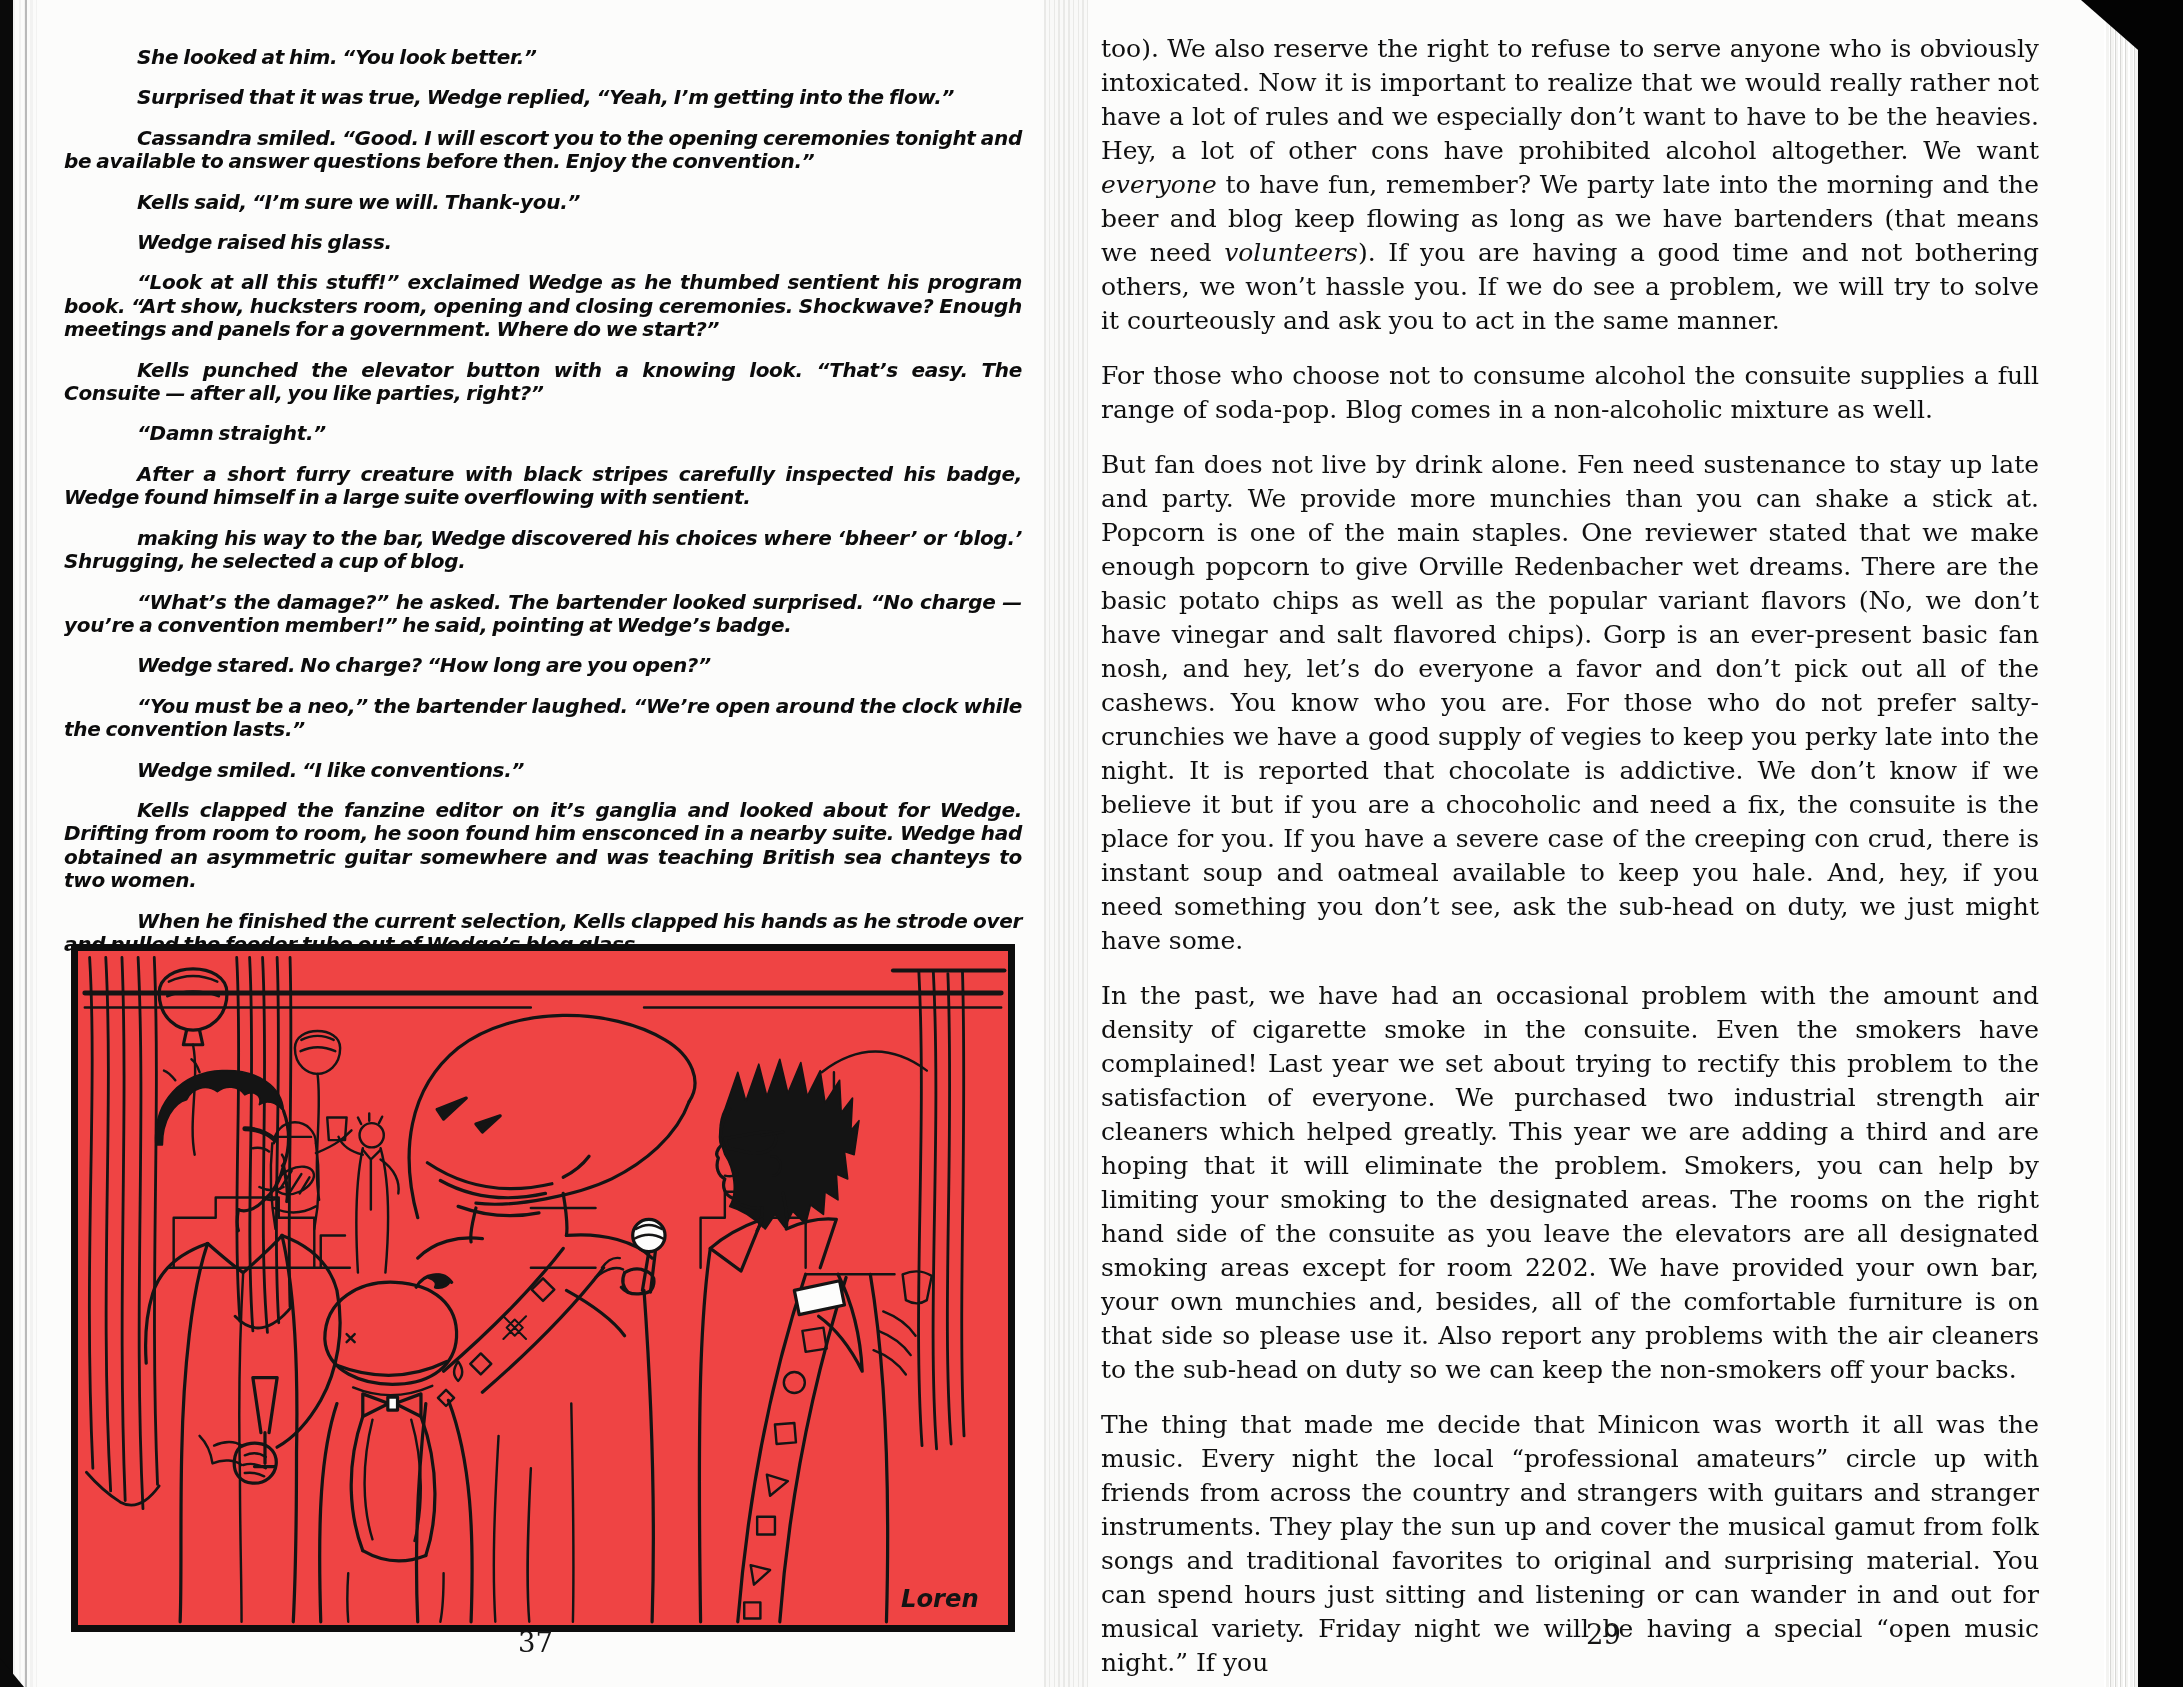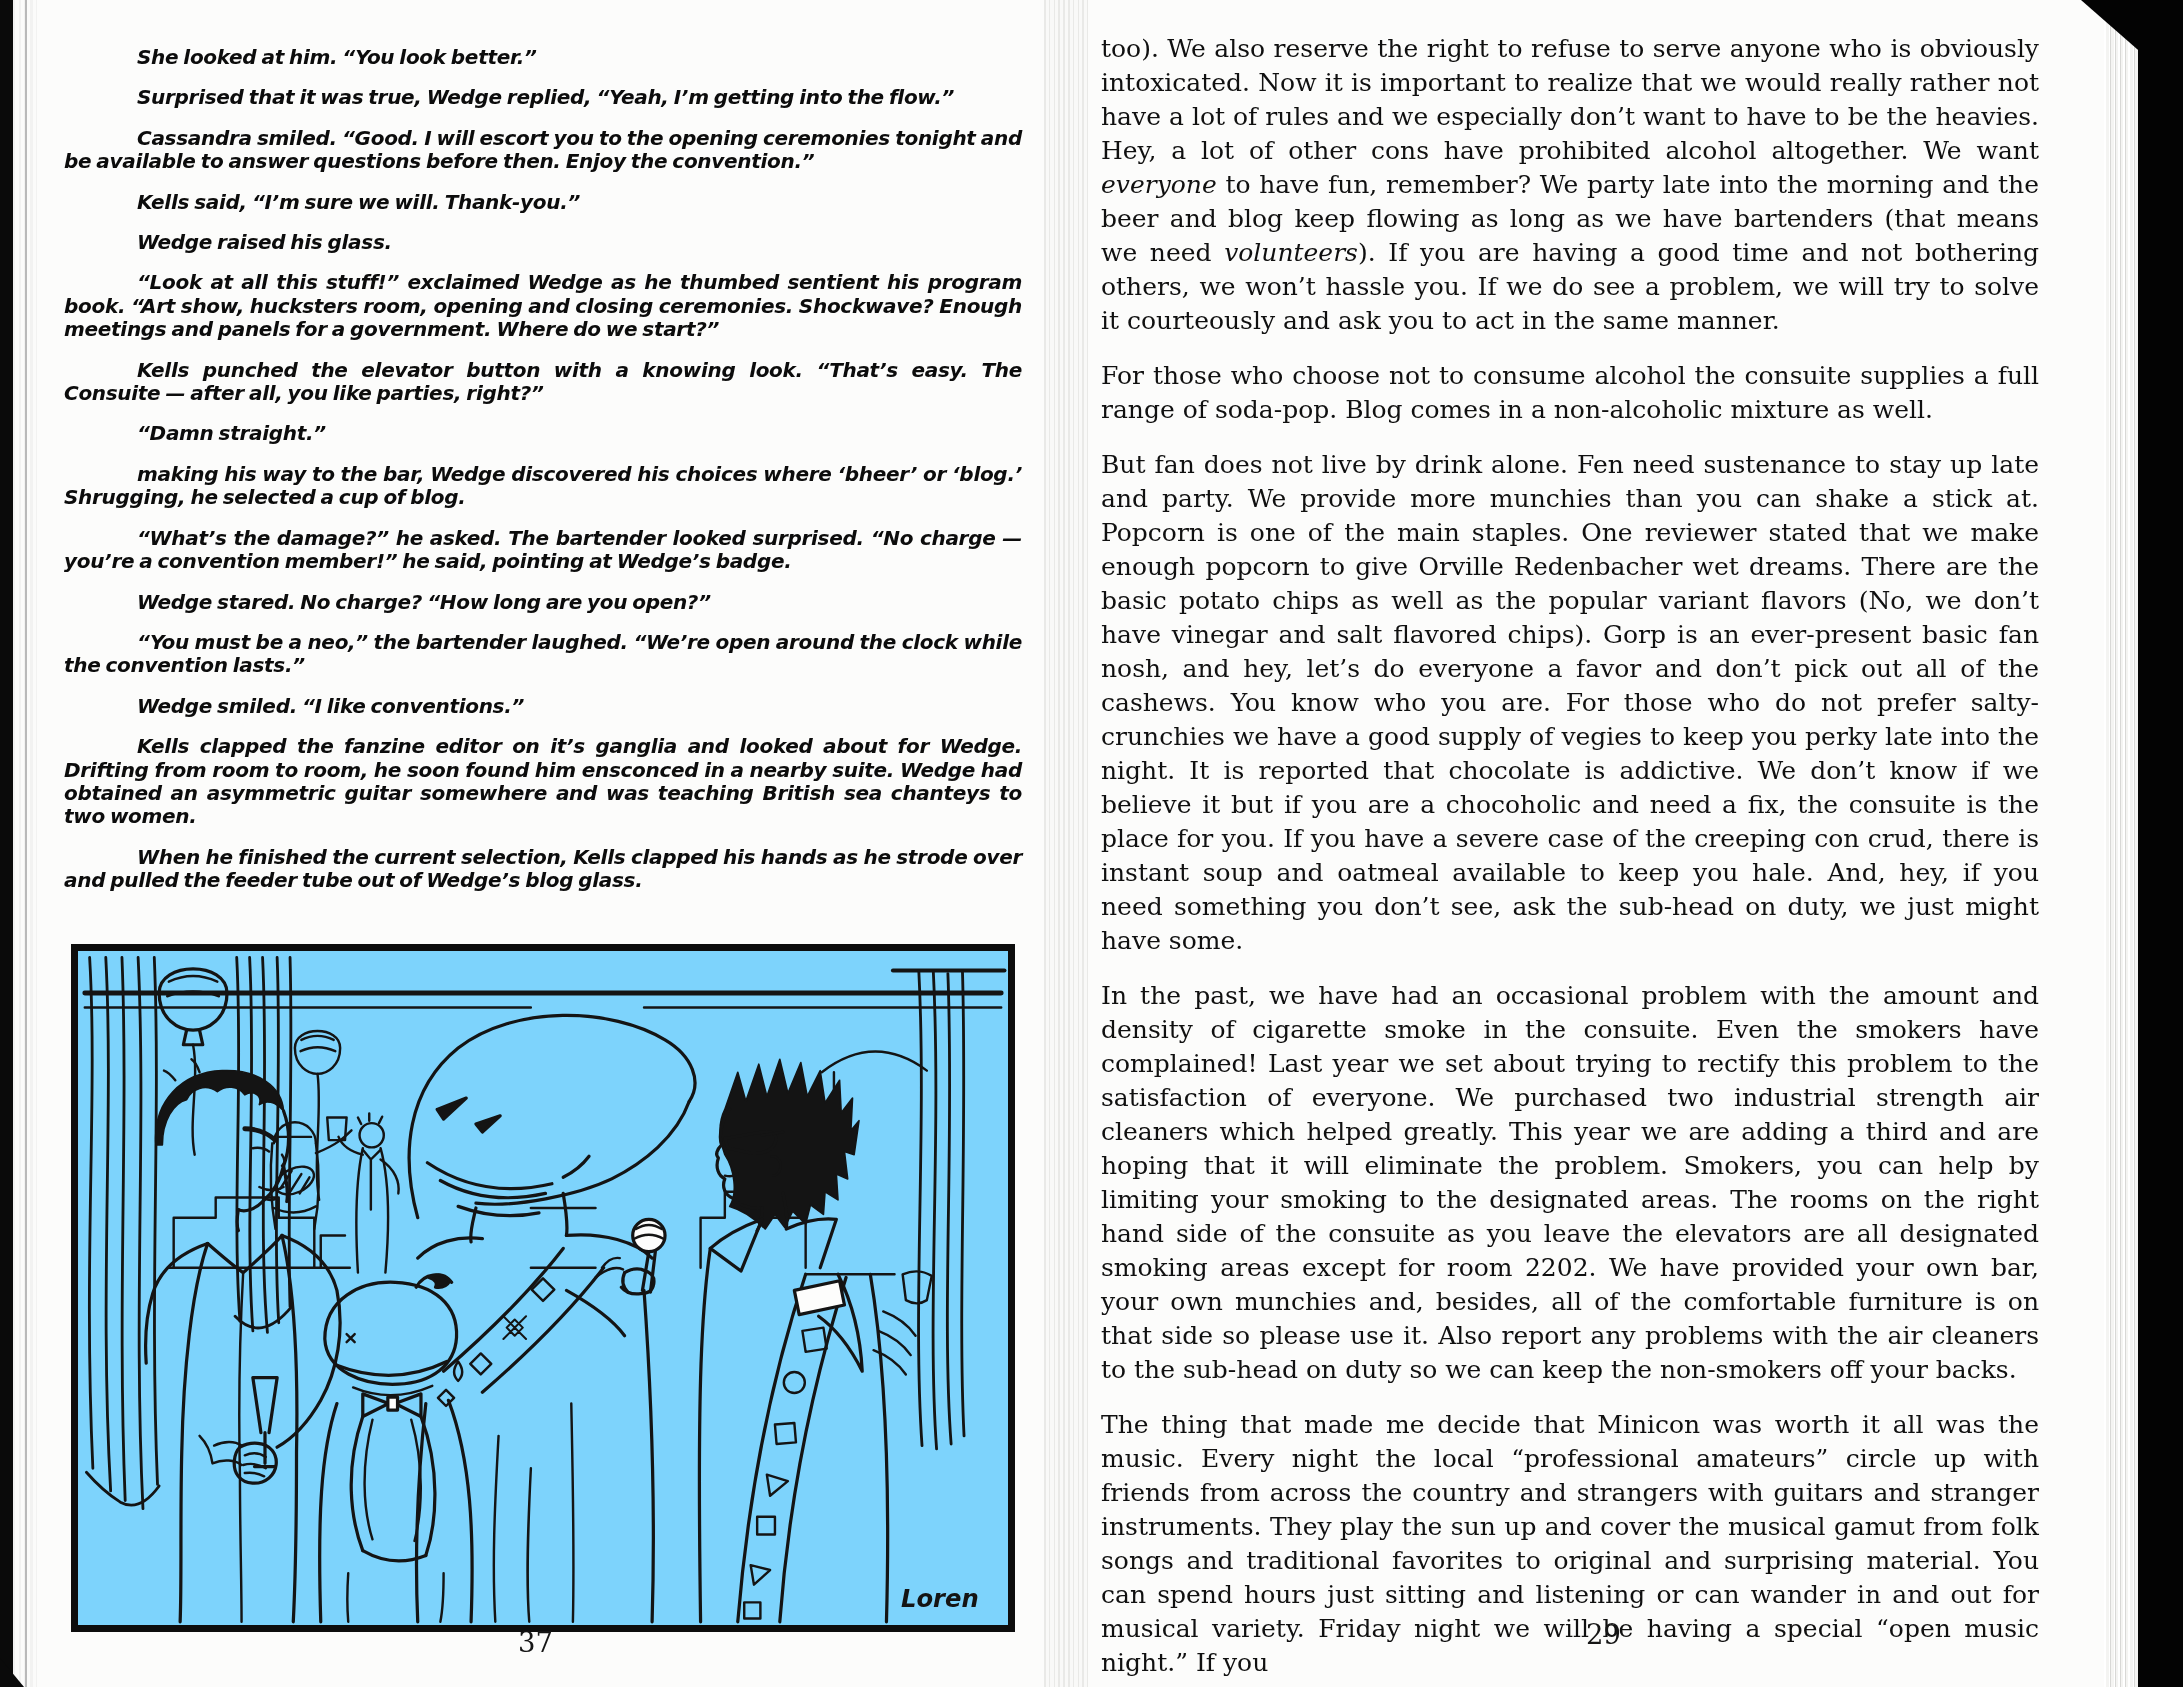--- a/index.html
+++ b/index.html
@@ -31,21 +31,21 @@
   .right-text{position:absolute;left:1089px;top:32px;width:950px;
       font-size:25px;line-height:34px;text-align:justify;color:#101010;}
   .right-text p{margin:0 0 21px 12px;}
   .right-text .it{font-style:italic;}
 
   .pnum{position:absolute;font-size:27.5px;color:#151515;text-align:center;width:97px;}
   .pnum-left{left:487px;top:1626px;}
   .pnum-right{left:1555px;top:1618px;}
 
   .illo{position:absolute;left:71px;top:944px;width:944px;height:688px;
-      border:7.3px solid #0d0d0d;box-sizing:border-box;background:#7dd3fc;}
+      border:7.3px solid #0d0d0d;box-sizing:border-box;background:#ef4444;}
   .illo svg{display:block;width:100%;height:100%;}
 </style>
 </head>
 <body>
 
 <div class="spread">
 
   <div class="edge-left-bar"></div>
   <div class="left-gutter-shade"></div>
   <div class="edge-left-line"></div>
@@ -57,20 +57,21 @@
 
   <div class="left-text">
       <p>She looked at him.  “You look better.”</p>
       <p>Surprised that it was true, Wedge replied, “Yeah, I’m getting into the flow.”</p>
       <p>Cassandra smiled.  “Good. I will escort you to the opening ceremonies tonight and be available to answer questions before then. Enjoy the convention.”</p>
       <p>Kells said, “I’m sure we will. Thank-you.”</p>
       <p>Wedge raised his glass.</p>
       <p>“Look at all this stuff!” exclaimed Wedge as he thumbed sentient his program book.  “Art show, hucksters room, opening and closing ceremonies. Shockwave? Enough meetings and panels for a government. Where do we start?”</p>
       <p>Kells punched the elevator button with a knowing look. “That’s easy. The Consuite — after all, you like parties, right?”</p>
       <p>“Damn straight.”</p>
+      <p>After a short furry creature with black stripes carefully inspected his badge, Wedge found himself in a large suite overflowing with sentient.</p>
       <p>making his way to the bar, Wedge discovered his choices where ‘bheer’ or ‘blog.’ Shrugging, he selected a cup of blog.</p>
       <p>“What’s the damage?” he asked. The bartender looked surprised. “No charge — you’re a convention member!” he said, pointing at Wedge’s badge.</p>
       <p>Wedge stared. No charge? “How long are you open?”</p>
       <p>“You must be a neo,” the bartender laughed.  “We’re open around the clock while the convention lasts.”</p>
       <p>Wedge smiled.  “I like conventions.”</p>
       <p>Kells clapped the fanzine editor on it’s ganglia and looked about for Wedge. Drifting from room to room, he soon found him ensconced in a nearby suite. Wedge had obtained an asymmetric guitar somewhere and was teaching British sea chanteys to two women.</p>
       <p>When he finished the current selection, Kells clapped his hands as he strode over and pulled the feeder tube out of Wedge’s blog glass.</p>
     </div>
 
   <div class="illo">

